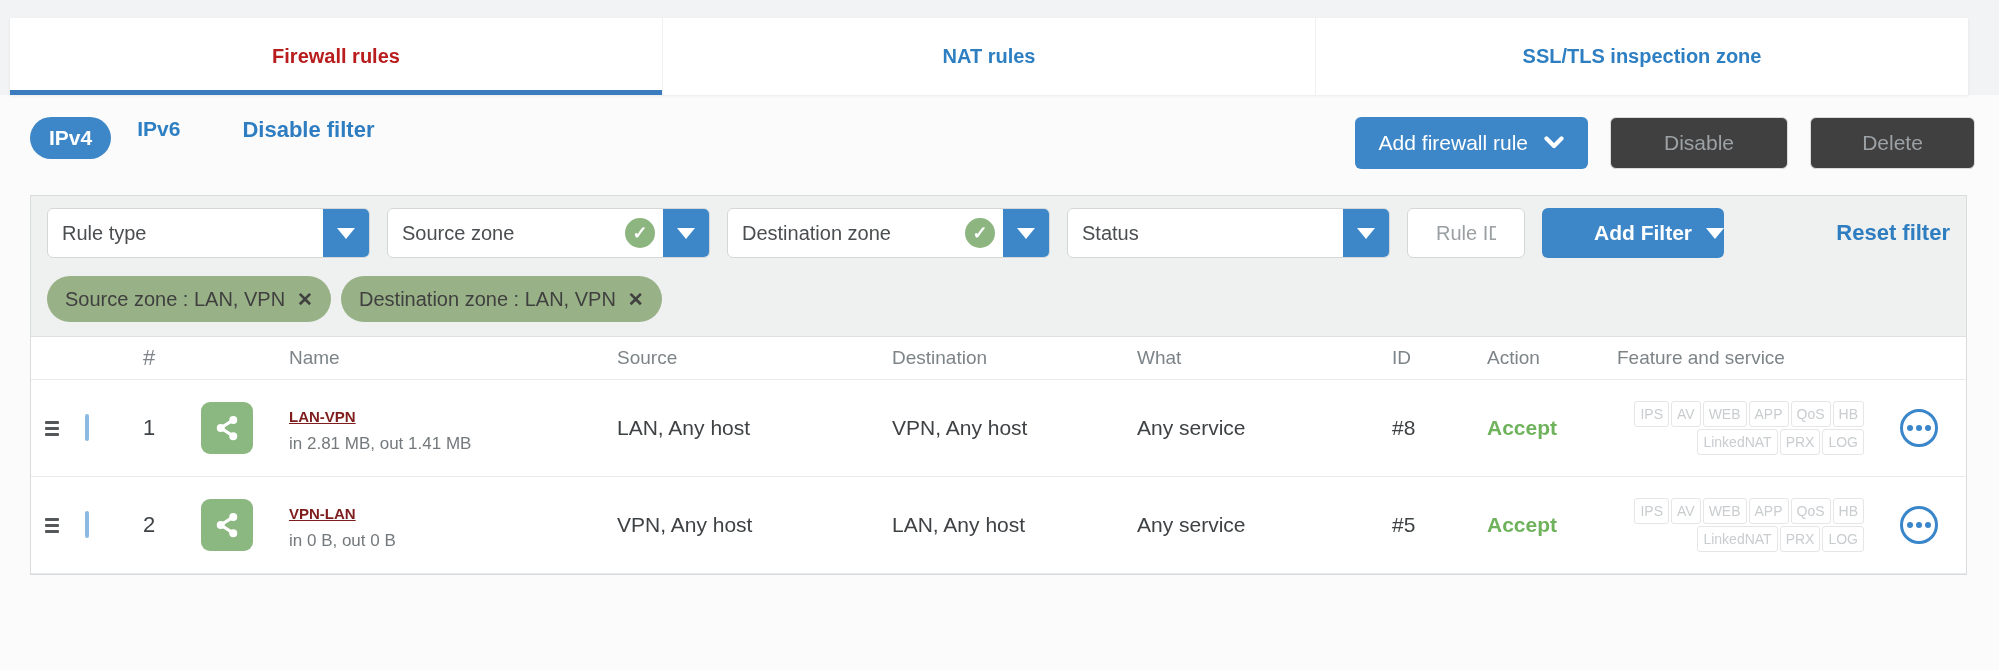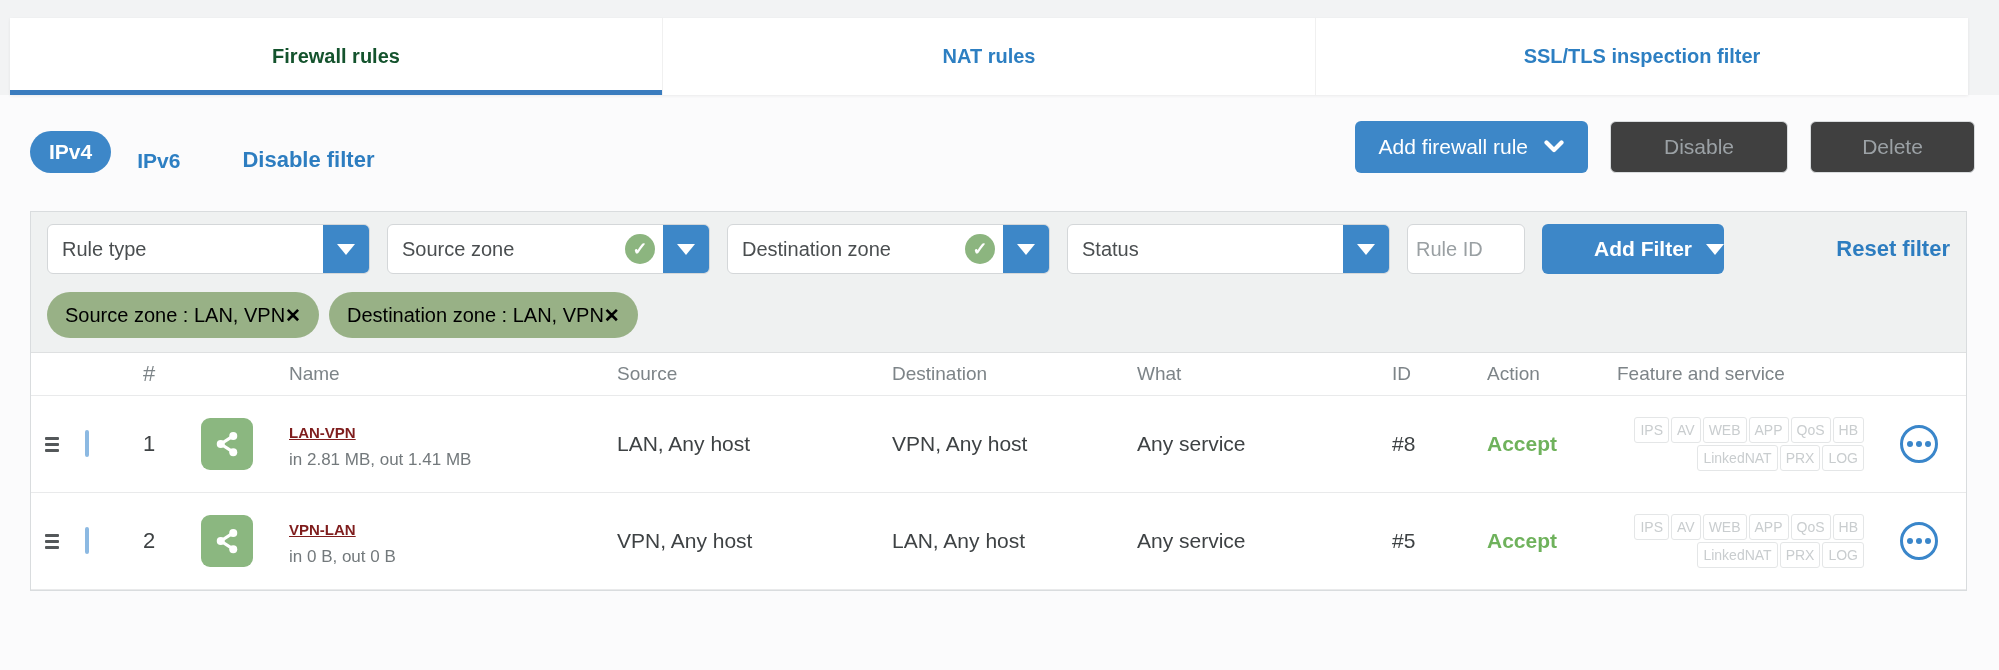--- a/index.html
+++ b/index.html
@@ -3,51 +3,51 @@
 <meta charset="utf-8">
 <style>
   * { margin:0; padding:0; box-sizing:border-box; }
   html,body { width:1999px; height:670px; background:#fbfbfc; font-family:"Liberation Sans", sans-serif; overflow:hidden; }
 
   
   .tab-strip { background:#f2f3f4; padding:18px 31px 0 10px; height:95px; }
   .tabbar { background:#ffffff; height:77px; display:flex; box-shadow:0 1px 3px rgba(0,0,0,.07); position:relative; }
   .tab { flex:1; display:flex; align-items:center; justify-content:center; font-size:20px; font-weight:700; color:#2d7fc2; cursor:pointer; position:relative; }
   .tab + .tab { border-left:1px solid #f0f0f0; }
-  .tab.active { color:#14532d; }
+  .tab.active { color:#b91c1c; }
   .tab.active::after { content:""; position:absolute; left:0; right:0; bottom:0; height:5px; background:#3a7cbe; }
 
   
-  .toolbar { margin:22px 24px 0 30px; height:56px; display:flex; align-items:flex-end; }
+  .toolbar { margin:22px 24px 0 30px; height:56px; display:flex; align-items:flex-start; }
   .pill { background:#3d87c8; color:#fff; font-size:21px; font-weight:700; padding:9px 19px; border-radius:24px; }
   .ip6 { color:#2d7fc3; font-size:21px; font-weight:700; margin-left:26px; }
   .disable-filter { color:#2d7dc0; font-size:22px; font-weight:700; margin-left:62px; }
   .toolbar .spacer { flex:1; }
   .btn { display:flex; align-items:center; justify-content:center; height:52px; border-radius:6px; font-size:21px; cursor:pointer; }
   .btn-primary { background:#3d87c8; color:#fff; padding:18px 24px; gap:16px; }
   .btn-ghost { background:#404040; color:#9ba1a5; border:1px solid #d9dcde; width:178px; margin-left:22px; }
   .btn-ghost.last { width:165px; }
   .chev svg { display:block; }
 
   
-  .container { margin:38px 32px 0 30px; border:1px solid #d9dcde; background:#fff; }
+  .container { margin:22px 32px 0 30px; border:1px solid #d9dcde; background:#fff; }
   .graybar { background:#eff1f1; }
   .filterbar { padding:12px 16px 8px 16px; display:flex; align-items:center; gap:17px; }
   .dropdown { width:323px; height:50px; background:#fff; border:1px solid #d4d7d9; border-radius:6px; display:flex; align-items:center; overflow:hidden; cursor:pointer; }
   .dropdown .lbl { font-size:20px; color:#4a4e50; padding-left:14px; flex:1; white-space:nowrap; }
   .checkcircle { width:30px; height:30px; border-radius:50%; background:#8cb57f; color:#fff; font-size:18px; font-weight:700; display:flex; align-items:center; justify-content:center; margin-right:8px; flex:none; }
   .dd-btn { width:46px; height:100%; background:#3d87c8; display:flex; align-items:center; justify-content:center; flex:none; }
   .tri { width:0; height:0; border-left:9px solid transparent; border-right:9px solid transparent; border-top:11px solid #fff; }
-  .ruleid { width:118px; height:50px; border:1px solid #d4d7d9; border-radius:6px; font-size:20px; color:#4a4e50; padding:0 8px; font-family:"Liberation Sans", sans-serif; }
+  .ruleid { width:118px; height:50px; border:1px solid #d4d7d9; border-radius:6px; font-size:20px; color:#4a4e50; padding:0 28px; font-family:"Liberation Sans", sans-serif; }
   .ruleid::placeholder { color:#9aa0a3; }
   .addfilter { background:#3d87c8; color:#fff; height:50px; width:182px; border-radius:6px; display:flex; align-items:center; justify-content:flex-end; gap:14px; font-size:21px; font-weight:700; cursor:pointer; }
   .reset { margin-left:auto; color:#2d7dc0; font-size:22px; font-weight:700; cursor:pointer; }
 
   .chipsrow { padding:10px 16px 14px 16px; display:flex; gap:10px; }
-  .chip { background:#98b186; color:#000000; font-size:20px; height:46px; border-radius:23px; display:flex; align-items:center; padding:0 18px; }
+  .chip { background:#98b186; color:#404040; font-size:20px; height:46px; border-radius:23px; display:flex; align-items:center; padding:0 18px; gap:12px; }
   .chip .x { font-weight:700; font-size:19px; cursor:pointer; }
 
   
   .cols { display:grid; grid-template-columns:40px 50px 54px 100px 1fr 275px 245px 255px 95px 130px 254px 95px; align-items:center; padding-left:14px; }
   .thead { height:44px; border-top:1px solid #dee0e1; border-bottom:1px solid #e9eaeb; color:#7d8488; font-size:19px; background:#fff; }
   .thead .num { padding-left:8px; }
   .trow { height:97px; border-bottom:1px solid #e9eaeb; background:#fff; font-size:21px; color:#3e4244; }
   .handle { width:14px; display:flex; flex-direction:column; gap:3px; cursor:grab; }
   .handle i { display:block; height:3px; background:#54585a; border-radius:1px; }
   .cbx { width:30px; height:30px; border:2px solid #8cb9e2; border-radius:6px; background:#fff; cursor:pointer; }
@@ -64,21 +64,21 @@
 
   .tfoot { background:#f0f1f1; border-top:1px solid #dcdfde; padding:18px 20px; font-size:20px; color:#4e5254; }
 </style>
 </head>
 <body>
 
 <div class="tab-strip">
   <div class="tabbar">
     <div class="tab active">Firewall rules</div>
     <div class="tab">NAT rules</div>
-    <div class="tab">SSL/TLS inspection filter</div>
+    <div class="tab">SSL/TLS inspection zone</div>
   </div>
 </div>
 
 <div class="toolbar">
   <div class="pill">IPv4</div>
   <div class="ip6">IPv6</div>
   <div class="disable-filter">Disable filter</div>
   <div class="spacer"></div>
   <div class="btn btn-primary">
     <span>Add firewall rule</span>

